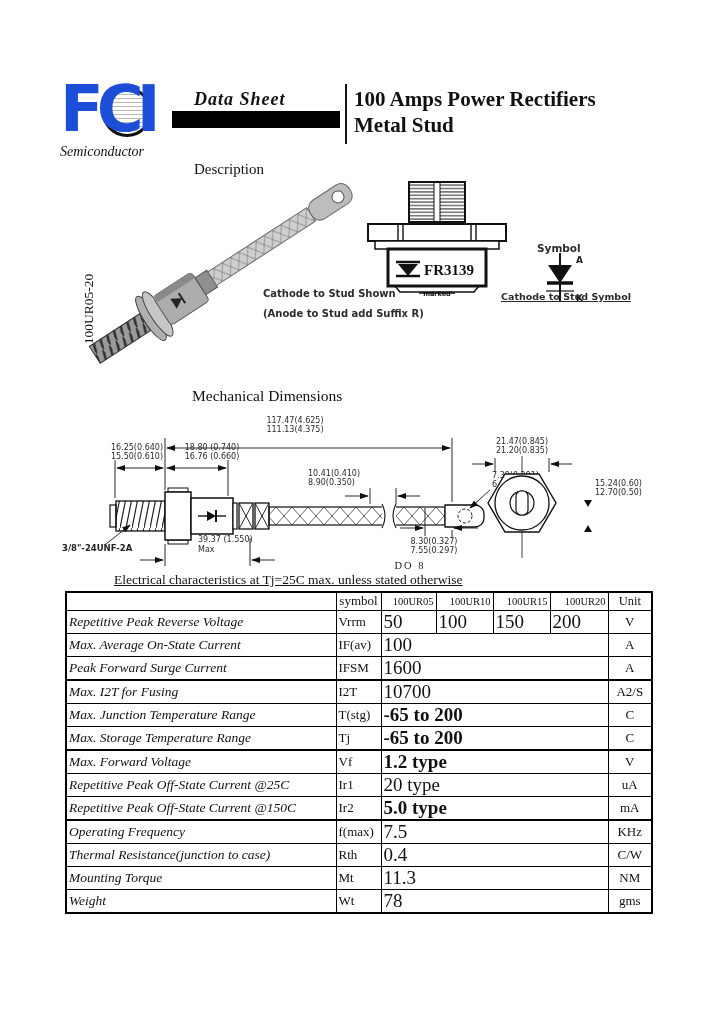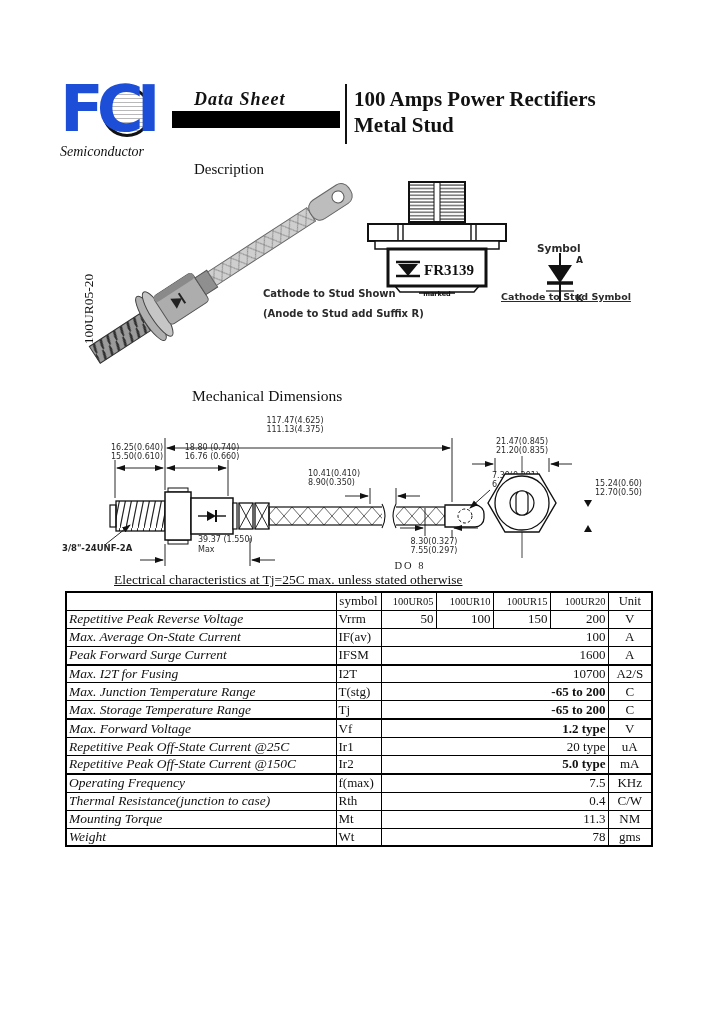--- a/index.html
+++ b/index.html
@@ -45,21 +45,21 @@
   table.elec{position:absolute;left:65px;top:591px;width:586px;border-collapse:collapse;
              table-layout:fixed;border:2.5px solid #000;}
   table.elec th,table.elec td{border:1.5px solid #000;height:16.9px;padding:0 2px;
              font-family:"Liberation Serif",serif;overflow:hidden;white-space:nowrap;}
   table.elec th{font-weight:normal;}
   th.c-sym{font-size:13px;text-align:center;}
   th.c-model{font-size:10.5px;font-weight:bold;text-align:right;}
   th.c-unit{font-size:12.5px;font-weight:bold;text-align:center;}
   td.param{font-size:13.5px;text-align:left;padding-left:4px;font-style:italic;}
   td.sym{font-size:13px;text-align:left;padding-left:3px;margin-top:28px;}
-  td.val{font-size:13px;text-align:right;margin-left:27px;}
+  td.val{font-size:19px;text-align:left;margin-left:27px;}
   td.unit{font-size:13px;text-align:center;}
   td.bold{font-weight:bold;}
   tbody tr:nth-child(3) td,tbody tr:nth-child(6) td,tbody tr:nth-child(9) td{border-bottom-width:2.5px;}
 </style>
 </head>
 <body>
 
 <div class="page">
 
   <div class="abs logo-wrap">

